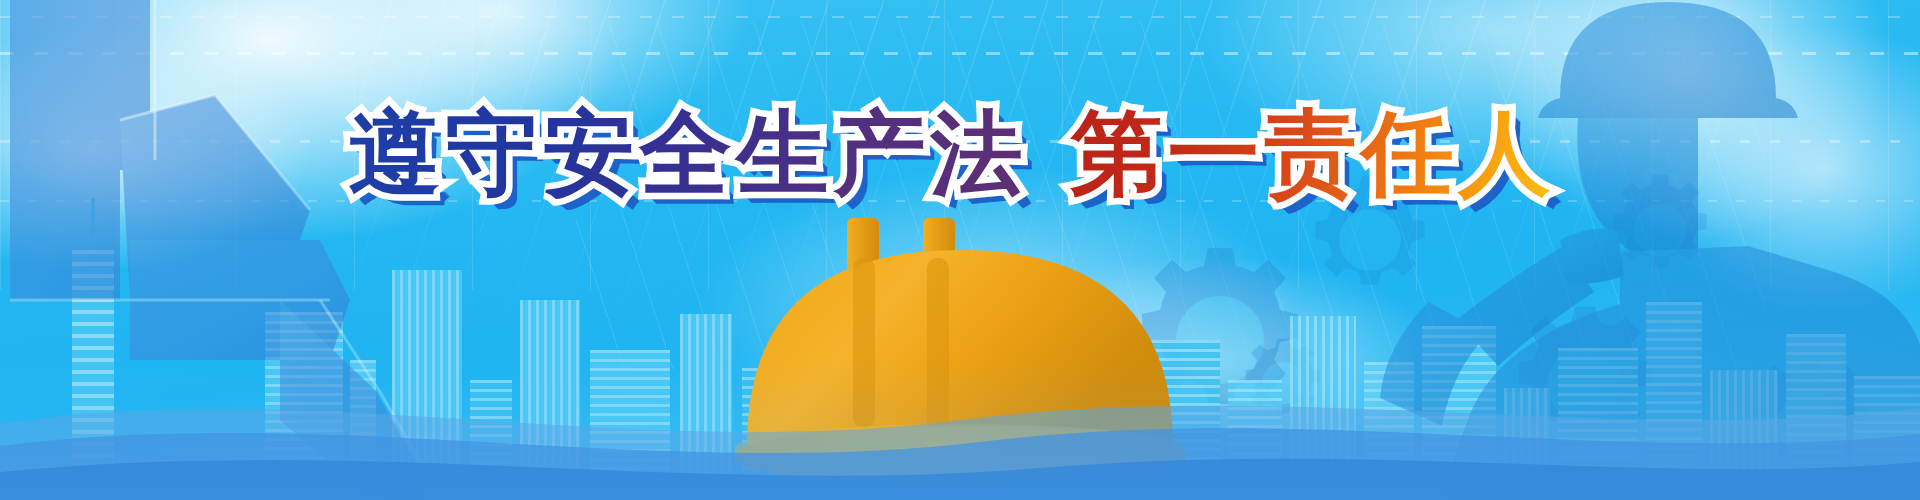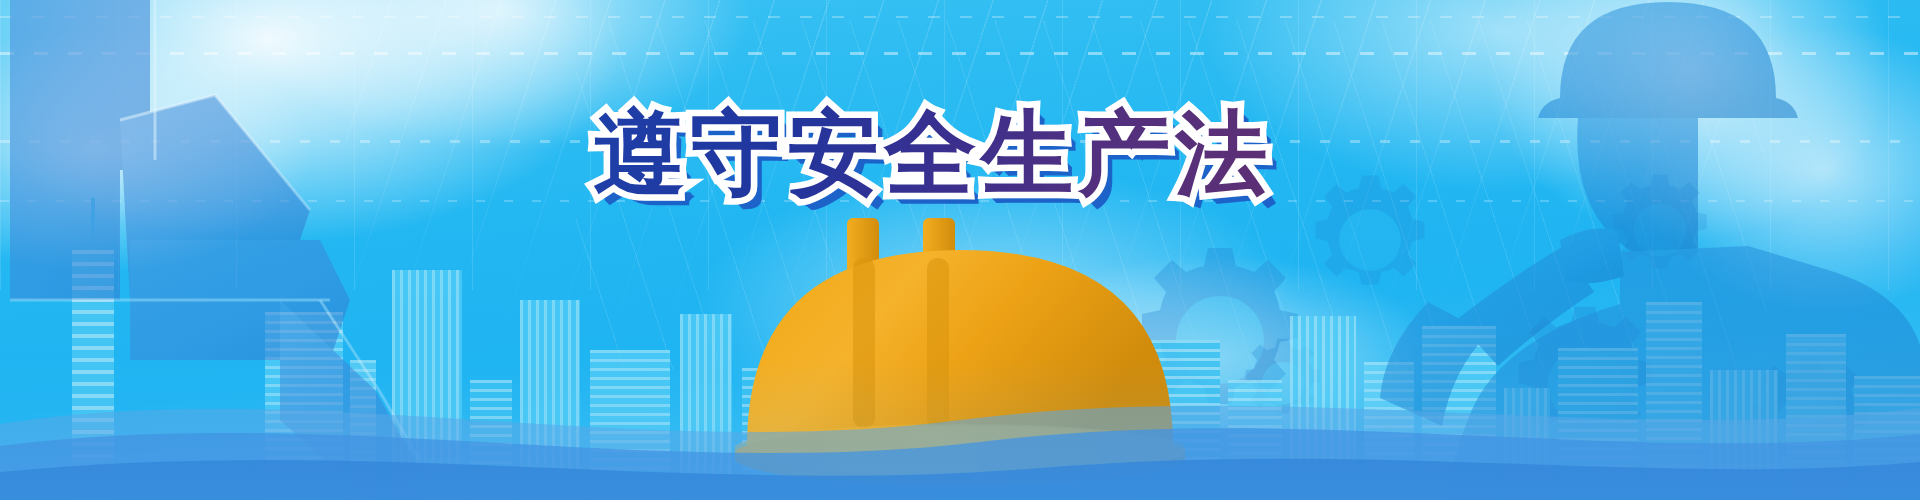--- a/index.html
+++ b/index.html
@@ -349,15 +349,19 @@
   </svg>
 
   <div class="vignette"></div>
 
   <div class="headline">
     <span class="seg seg-a">
       <span class="outline">遵守安全生产法</span>
       <span class="fill">遵守安全生产法</span>
     </span>
     <span class="gap"></span>
+    <span class="seg seg-c">
+      <span class="outline">第一责任人</span>
+      <span class="fill">第一责任人</span>
+    </span>
   </div>
 
 </div>
 
 </body></html>

